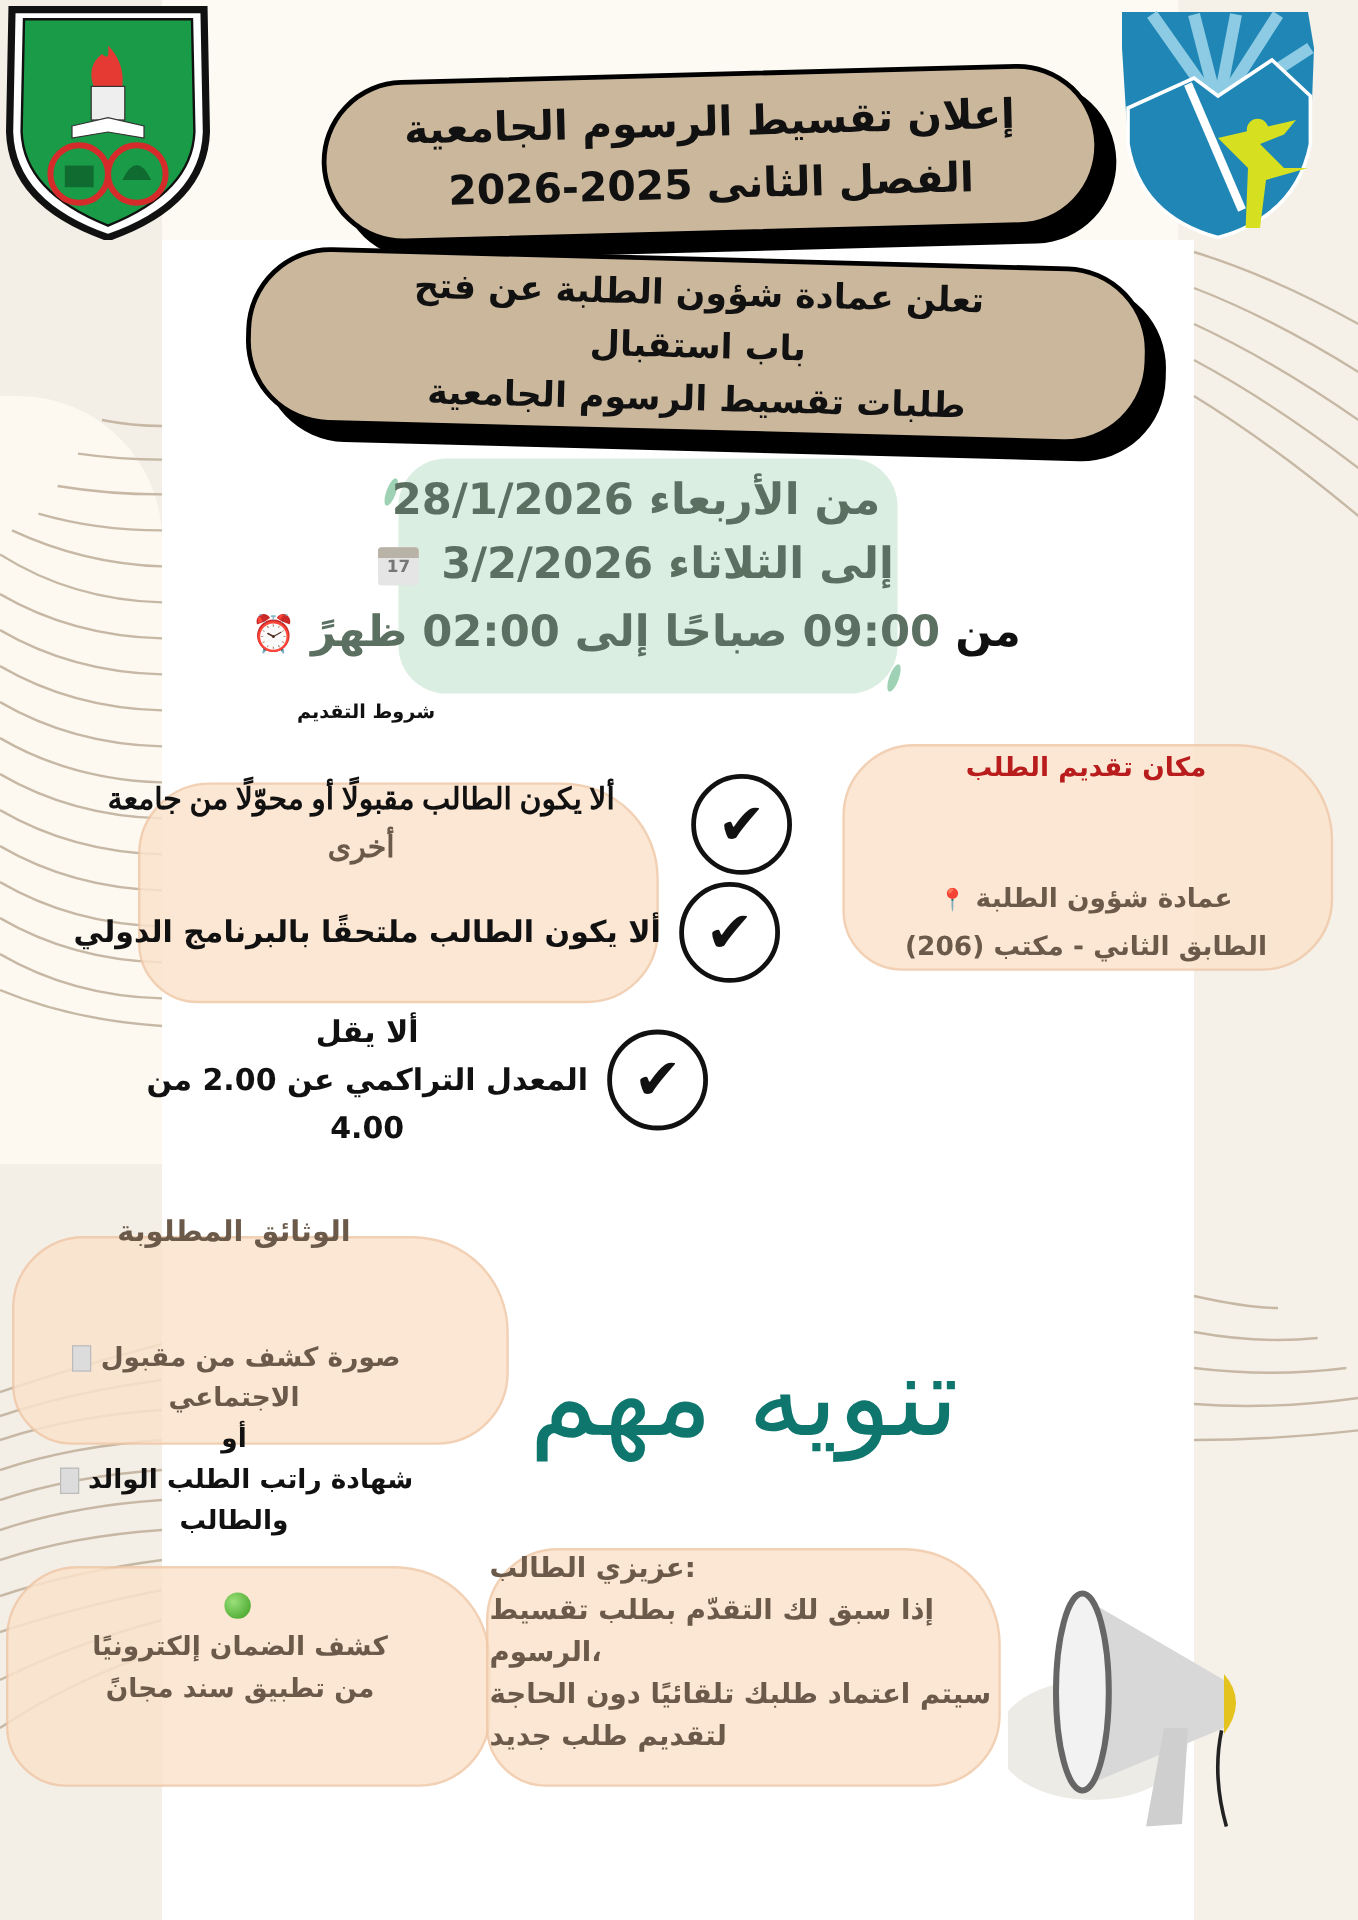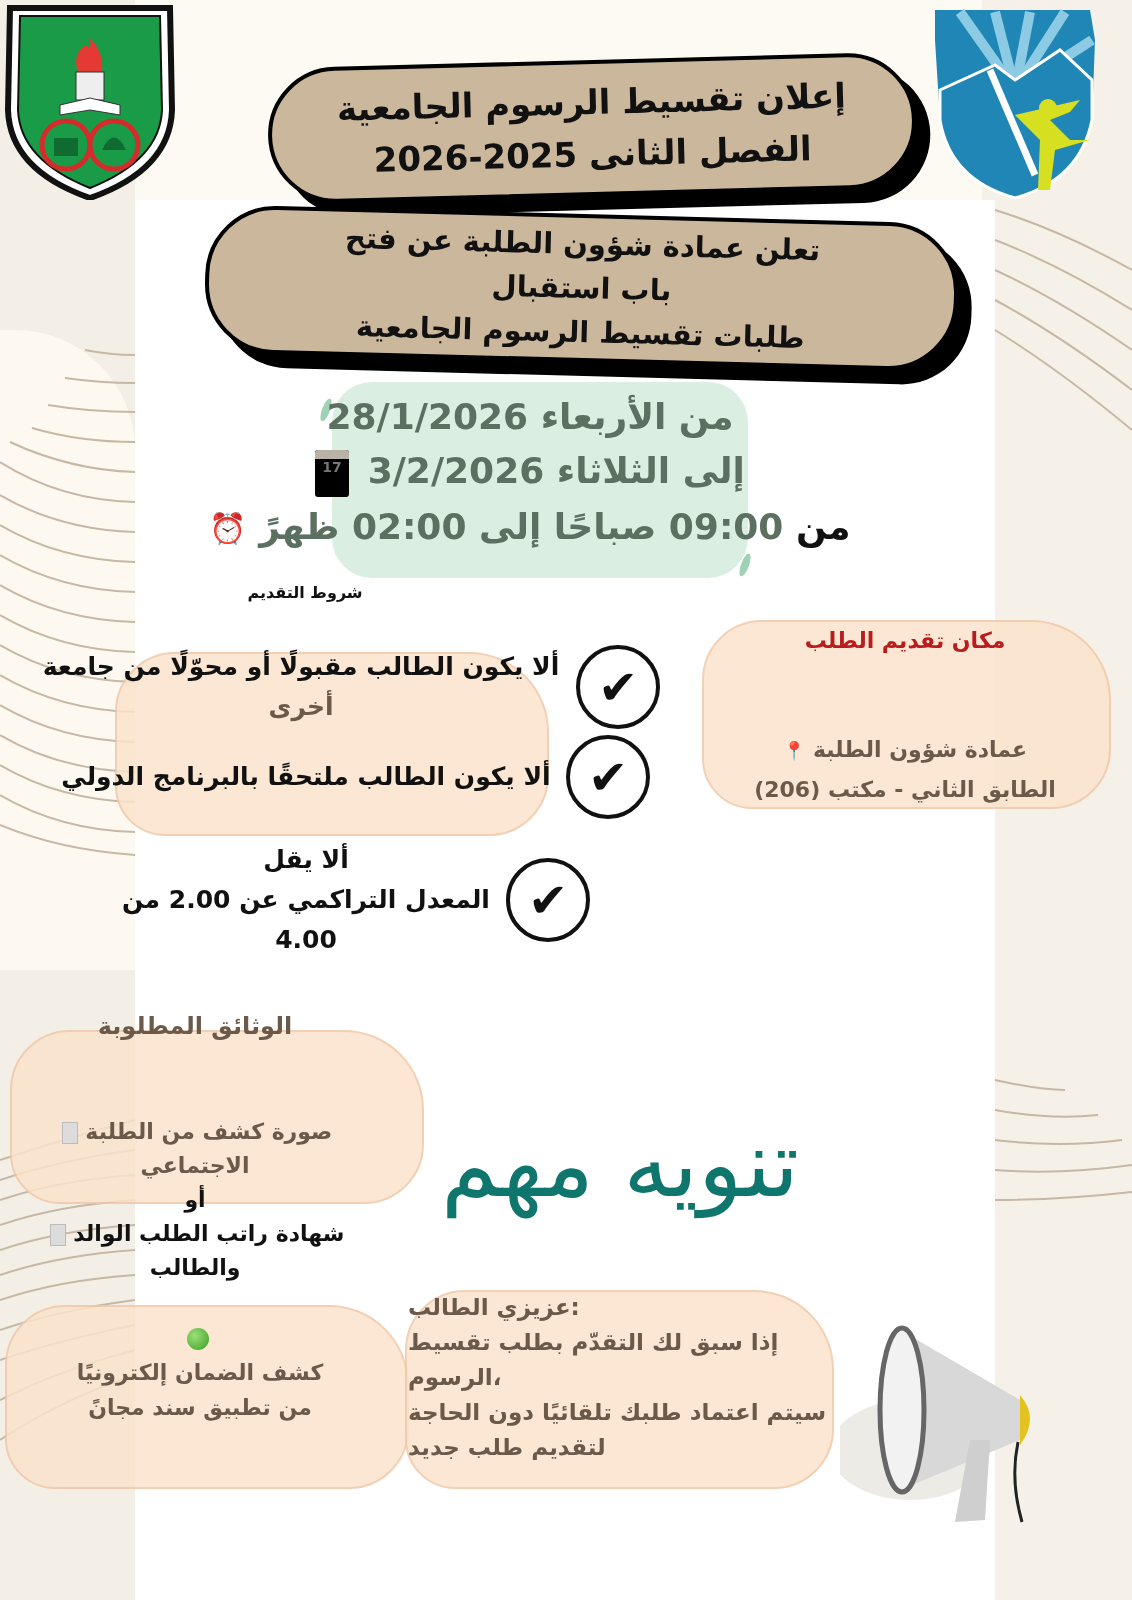--- a/index.html
+++ b/index.html
@@ -21,21 +21,21 @@
     display:flex; align-items:center; justify-content:center; text-align:center;
     font-weight:bold; color:#111;
   }
   .pill1 { left:268px; top:60px; width:640px; height:128px; transform:rotate(-1.5deg); font-size:34px; line-height:52px; }
   .pill2 { left:205px; top:214px; width:745px; height:140px; transform:rotate(1.5deg); font-size:29px; line-height:44px; }
   .dates-bg { left:332px; top:382px; width:416px; height:196px; background:#dbeee2; border-radius:40px; }
   .dates { left:200px; top:390px; width:660px; text-align:center; font-weight:bold; }
   .date-line { font-size:36px; line-height:54px; color:#5b7060; }
   .time-line { font-size:36px; line-height:58px; color:#111; }
   .time-line .mid { color:#5b7060; }
-  .cal-icon { display:inline-block; width:34px; height:47px; background:#000000; border-radius:3px; font-size:14px; color:#777; line-height:34px; text-align:center; vertical-align:middle; margin-right:6px; position:relative; }
+  .cal-icon { display:inline-block; width:34px; height:32px; background:#e5e5e5; border-radius:3px; font-size:14px; color:#777; line-height:34px; text-align:center; vertical-align:middle; margin-right:6px; position:relative; }
   .cal-icon:before { content:""; position:absolute; left:0; right:0; top:0; height:9px; background:#b9b2a6; border-radius:3px 3px 0 0; }
   .blob { position:absolute; background:#fbe3cc; opacity:0.85; border-radius:60px 80px 60px 50px; border:2px solid #f0c8a8; }
   .conditions-title { left:205px; top:583px; width:200px; text-align:center; font-size:16px; font-weight:bold; color:#111; }
   .cond { position:absolute; display:flex; align-items:center; direction:rtl; }
   .check {
     width:76px; height:76px; border:4px solid #111; border-radius:50%; display:flex;
     align-items:center; justify-content:center; font-size:48px; font-weight:bold; color:#111; flex:none; background:rgba(255,255,255,0.0);
   }
   .cond-text { font-size:25px; font-weight:bold; color:#111; line-height:40px; text-align:center; }
   .cond-text .muted { color:#6b5a4a; }
@@ -167,21 +167,21 @@
     <span class="mid">09:00 صباحًا إلى 02:00 ظهرً</span>
     <span style="font-size:30px">⏰</span>
   </div>
 </div>
 
 <div class="abs conditions-title">شروط التقديم</div>
 <div class="blob" style="left:115px;top:652px;width:430px;height:180px;"></div>
 
 <div class="cond" style="left:20px;top:645px;width:640px;">
   <div class="check">✔</div>
-  <div class="cond-text" style="width:550px;">
+  <div class="cond-text" style="width:550px;font-family:Liberation Serif, serif;">
     <div>ألا يكون الطالب مقبولًا أو محوّلًا من جامعة</div>
     <div class="muted">أخرى</div>
   </div>
 </div>
 
 <div class="cond" style="left:40px;top:735px;width:610px;">
   <div class="check">✔</div>
   <div class="cond-text" style="width:520px;">ألا يكون الطالب ملتحقًا بالبرنامج الدولي</div>
 </div>
 
@@ -201,21 +201,21 @@
     <span>عمادة شؤون الطلبة</span>
     <span style="font-size:18px">📍</span>
   </div>
   <div>الطابق الثاني - مكتب (206)</div>
 </div>
 
 <div class="blob docs-blob"></div>
 <div class="abs docs-title">الوثائق المطلوبة</div>
 <div class="abs docs-body">
   <div>
-    <span>صورة كشف من الطلبة</span>
+    <span>صورة كشف من مقبول</span>
     <span class="doc-icon"></span>
   </div>
   <div>الاجتماعي</div>
   <div class="dark">أو</div>
   <div class="dark">
     <span>شهادة راتب الطلب الوالد</span>
     <span class="doc-icon"></span>
   </div>
   <div class="dark">والطالب</div>
 </div>

